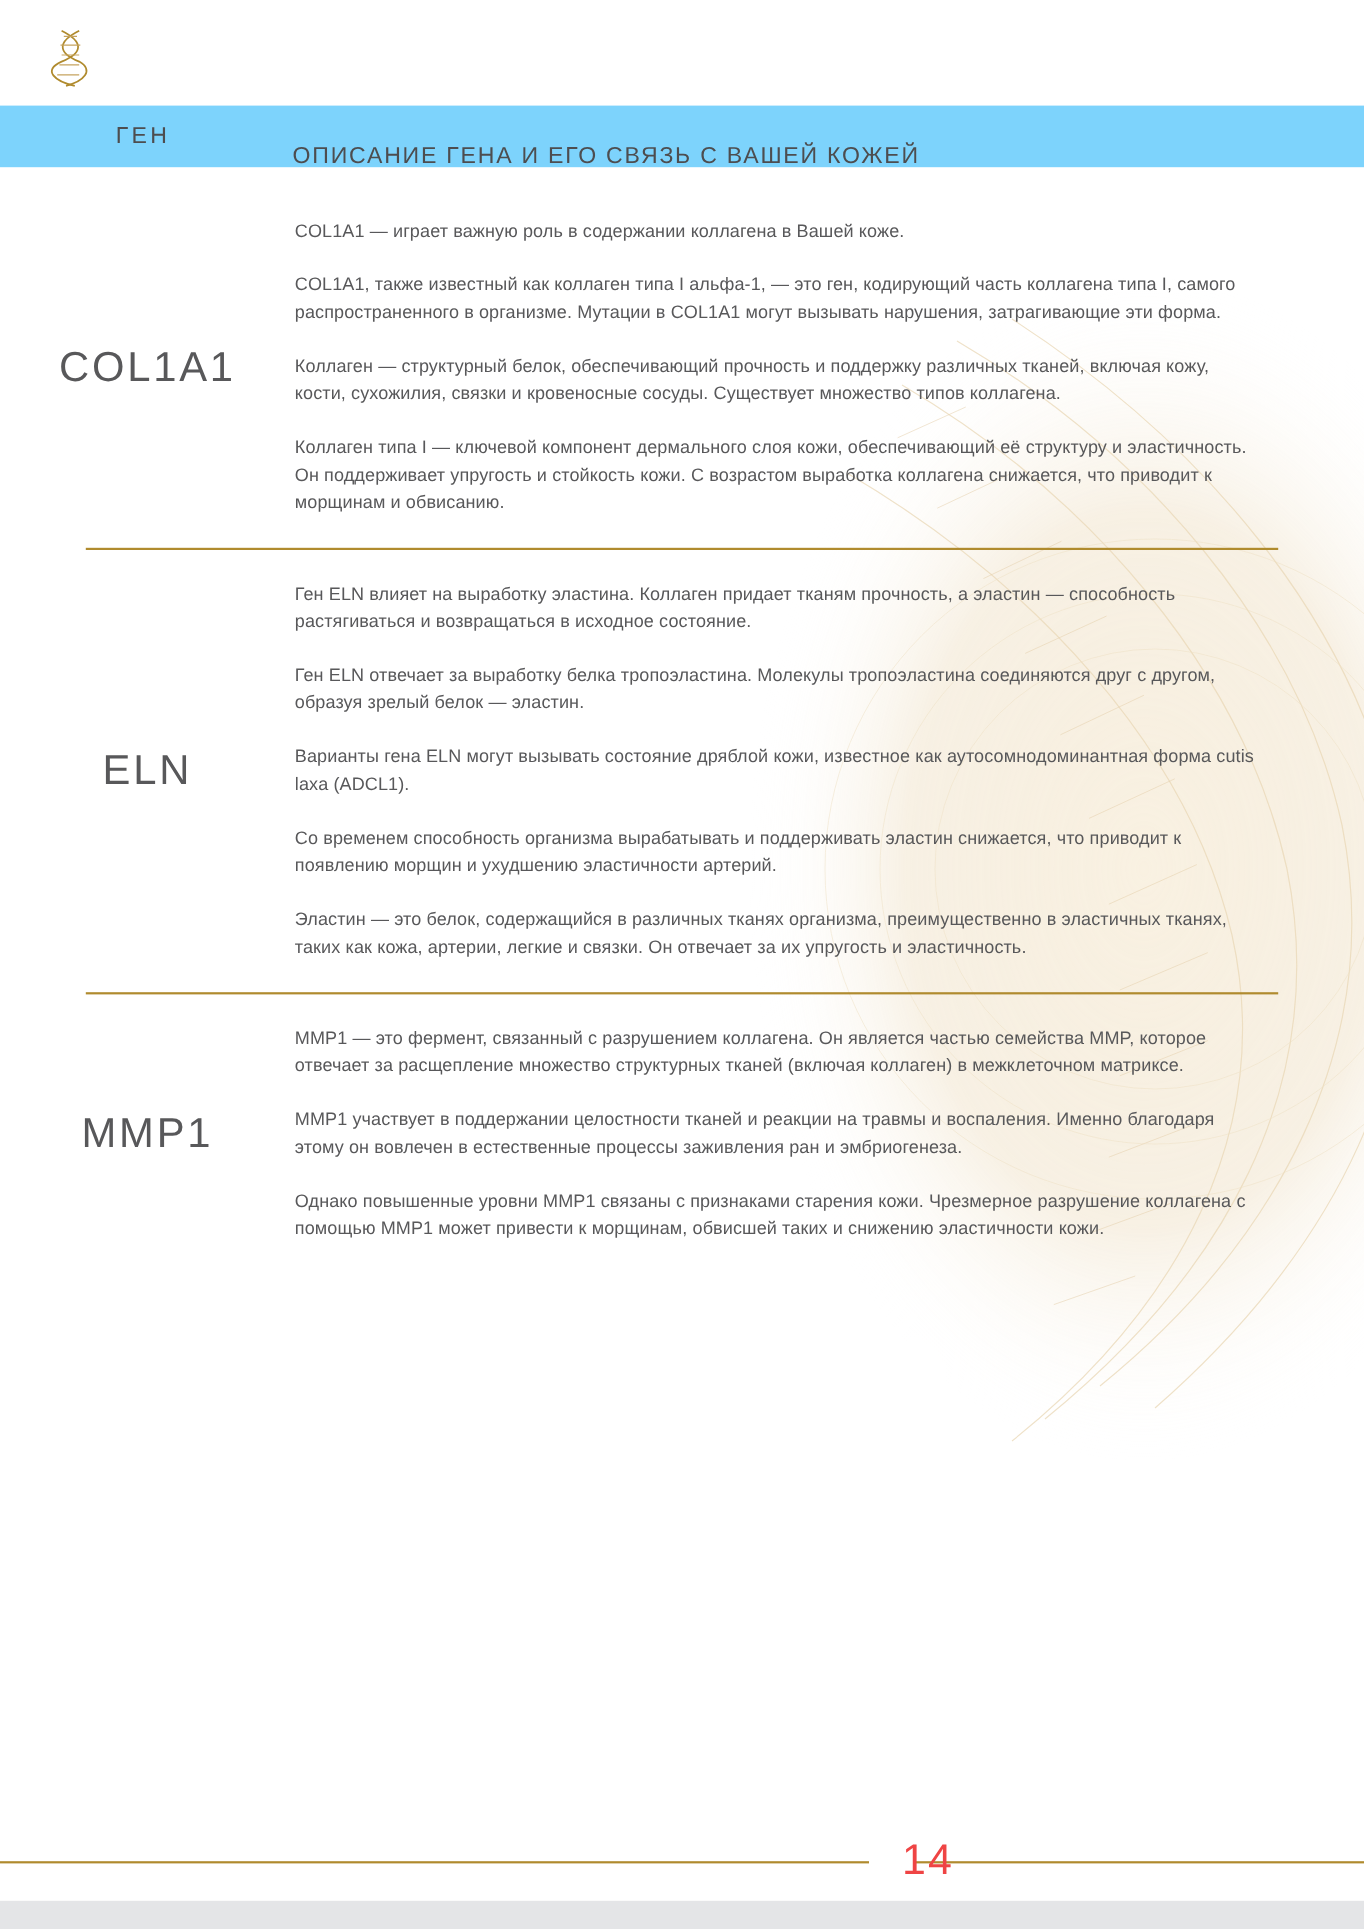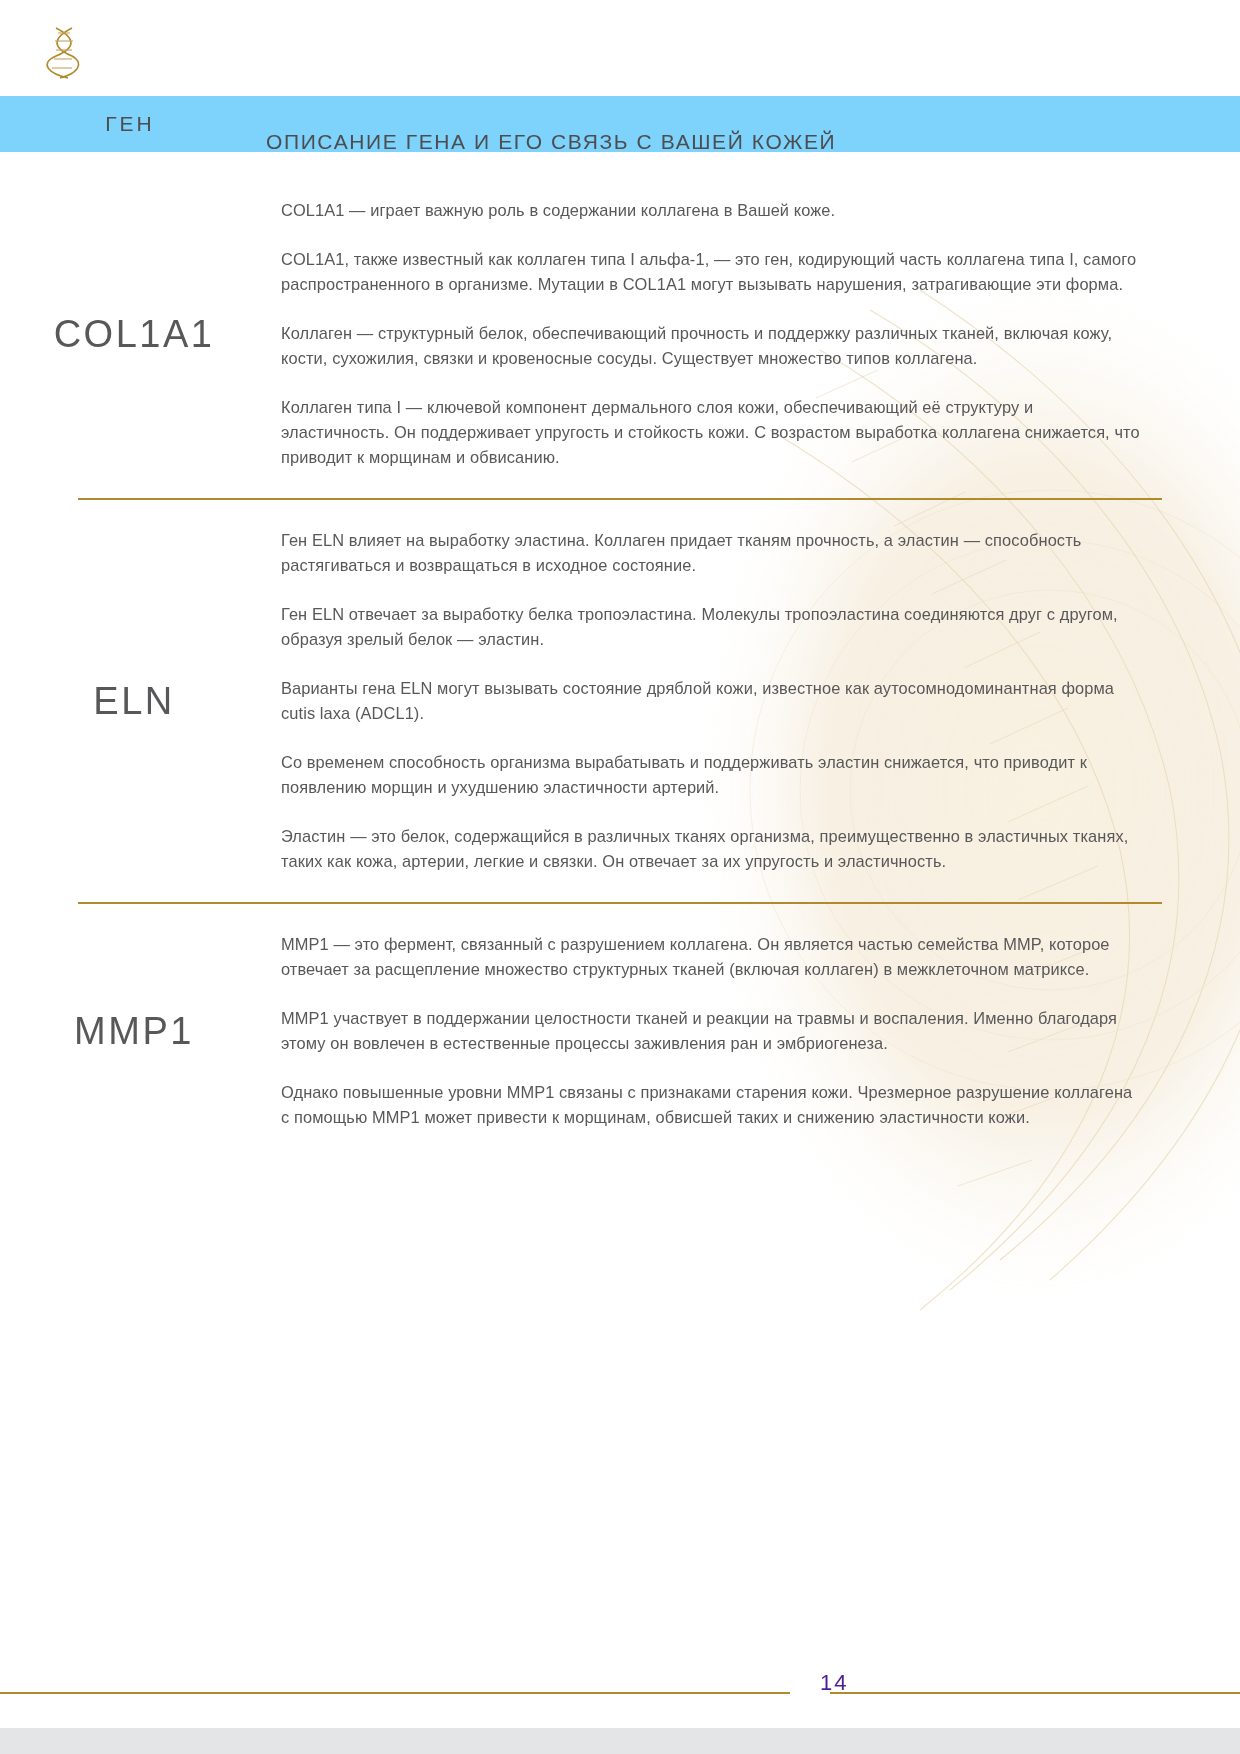--- a/index.html
+++ b/index.html
@@ -89,21 +89,21 @@
     font-size: 38px;
     letter-spacing: 2.5px;
     color: #58585a;
     font-weight: 400;
   }
   .gene-desc {
     flex: 1;
     padding-right: 100px;
   }
   .gene-desc p {
-    margin: 0 0 24px 13px;
+    margin: 0 0 24px 0;
     font-size: 16.4px;
     line-height: 25px;
     color: #58585a;
     letter-spacing: 0.1px;
   }
   .gene-desc p:last-child {
     margin-bottom: 0;
   }
 
   .divider {
@@ -130,22 +130,22 @@
   }
   .footer-line.right {
     left: auto;
     right: 0;
     width: 410px;
   }
   .page-num {
     position: absolute;
     left: 820px;
     top: 0px;
-    font-size: 22px;
-    color: #4c1d95;
+    font-size: 39px;
+    color: #ef4444;
     letter-spacing: 2px;
   }
   .footer-bottom {
     position: absolute;
     left: 0;
     bottom: 0;
     width: 1240px;
     height: 26px;
     background: #e4e5e7;
   }

